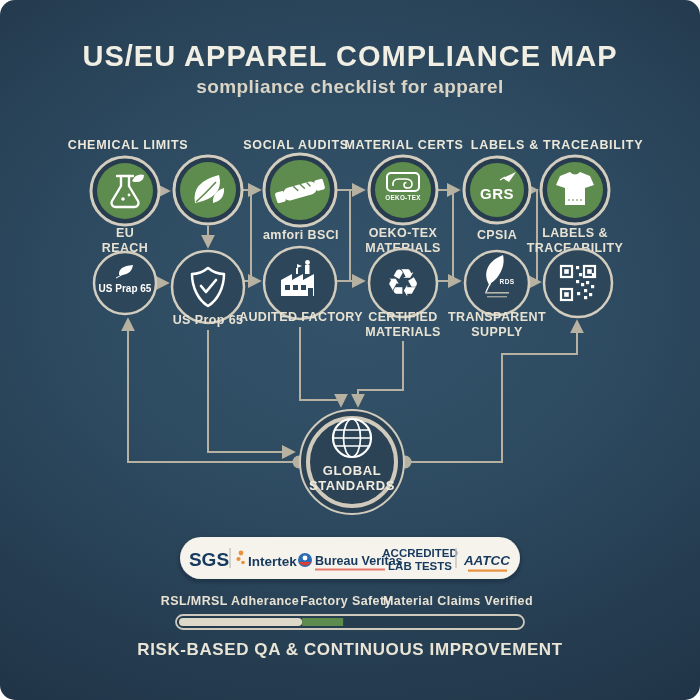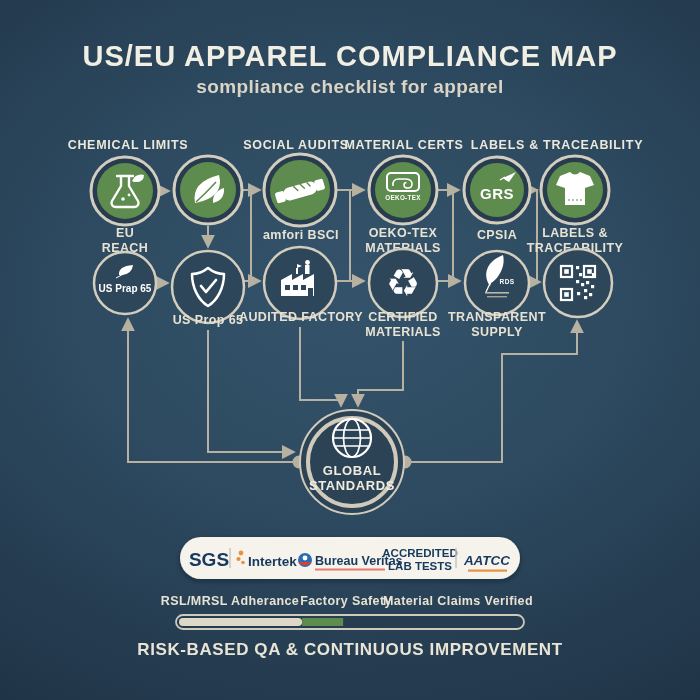--- a/index.html
+++ b/index.html
@@ -1,19 +1,20 @@
 <!DOCTYPE html>
 <html><head>
 <meta charset="utf-8">
 <style>
   html,body{margin:0;padding:0;}
   #canvas{
     width:700px;height:700px;position:relative;overflow:hidden;
     background:radial-gradient(ellipse 90% 70% at 50% 42%, #34536a 0%, #2d4a60 45%, #253c50 78%, #203447 100%);
     font-family:"Liberation Sans", sans-serif;
+    border-radius:15px;
   }
   svg{position:absolute;left:0;top:0;}
   text{font-family:"Liberation Sans", sans-serif;}
   .title{font-size:29px;font-weight:bold;fill:#f1eee3;letter-spacing:1px;}
   .subtitle{font-size:19px;font-weight:bold;fill:#d9d4c5;letter-spacing:.4px;}
   .hdr{font-size:12.5px;font-weight:bold;fill:#ece8da;letter-spacing:.7px;}
   .lbl{font-size:12.5px;font-weight:bold;fill:#e7e2d3;letter-spacing:.4px;}
   .globelbl{font-size:13px;font-weight:bold;fill:#f0ece0;letter-spacing:.6px;}
   .circtext-sm{font-size:10px;font-weight:bold;fill:#ffffff;}
   .grstext{font-size:15px;font-weight:bold;fill:#ffffff;letter-spacing:.5px;}

